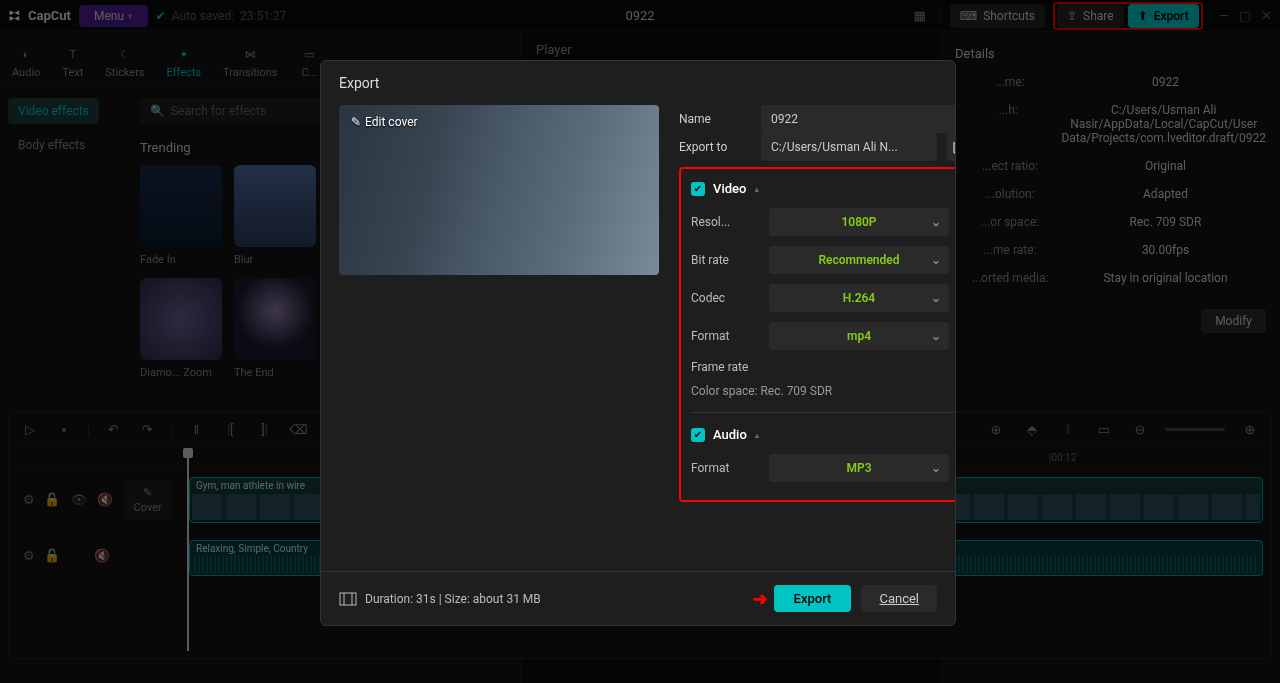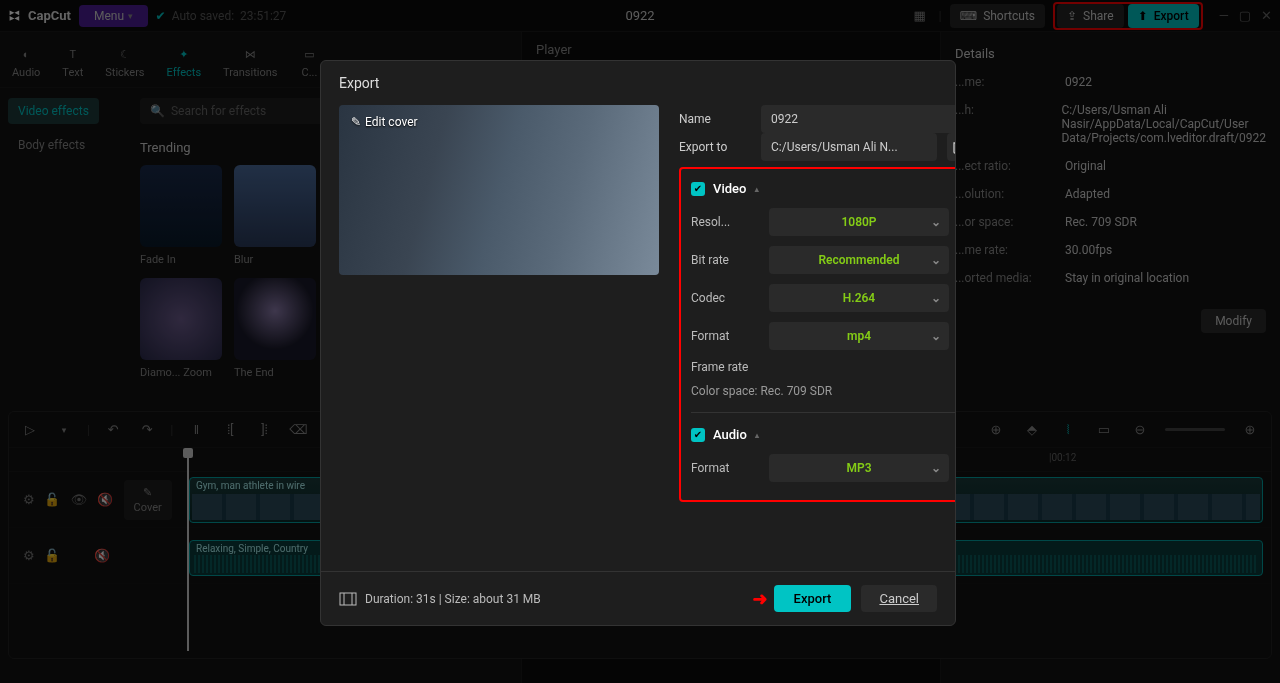--- a/index.html
+++ b/index.html
@@ -35,21 +35,21 @@
 .effect-grid { display: flex; gap: 12px; flex-wrap: wrap; }
 .effect-item { width: 82px; }
 .effect-thumb { width: 82px; height: 82px; background: #2a2a2a; border-radius: 6px; position: relative; }
 .effect-label { color: #888; font-size: 11px; margin-top: 6px; display: flex; align-items: center; gap: 4px; }
 
 .center-panel { flex: 1; background: #0c0c0c; }
 .center-header { padding: 10px 14px; color: #888; font-size: 13px; }
 
 .right-panel { width: 340px; background: #121212; border-left: 1px solid #1a1a1a; padding: 14px; }
 .right-header { color: #ccc; font-size: 13px; margin-bottom: 14px; }
-.detail-row { display: flex; margin-bottom: 14px; font-size: 12px; }
+.detail-row { display: flex; margin-bottom: 14px; font-size: 12px; text-align: center; }
 .detail-label { width: 110px; color: #888; }
 .detail-value { color: #ccc; flex: 1; }
 .modify-btn { background: #2a2a2a; border-radius: 4px; padding: 5px 14px; color: #ccc; font-size: 12px; float: right; margin-top: 10px; }
 
 
 .timeline-area { position: absolute; bottom: 24px; left: 8px; right: 8px; height: 248px; background: #121212; border-radius: 6px; border: 1px solid #222; }
 .timeline-toolbar { height: 36px; display: flex; align-items: center; padding: 0 10px; gap: 12px; border-bottom: 1px solid #1a1a1a; }
 .tl-btn { color: #888; width: 22px; height: 22px; display: flex; align-items: center; justify-content: center; }
 .tl-right { margin-left: auto; display: flex; align-items: center; gap: 14px; }
 .ruler { height: 24px; border-bottom: 1px solid #1a1a1a; position: relative; color: #666; font-size: 10px; }

